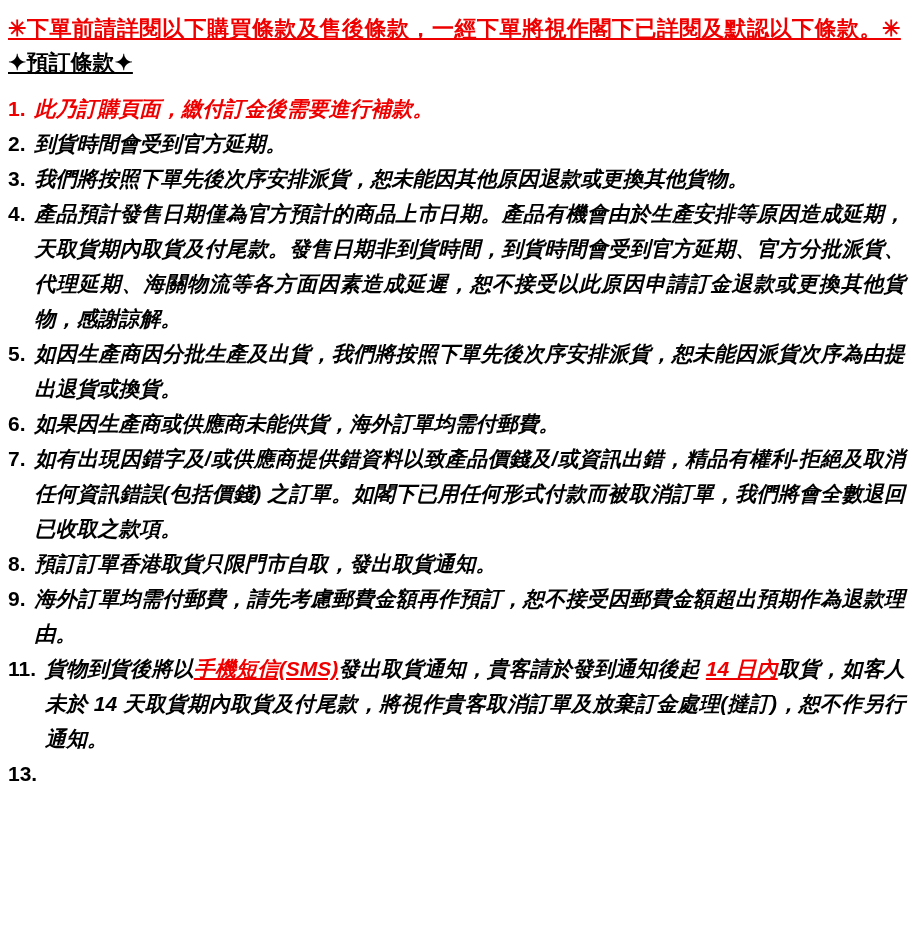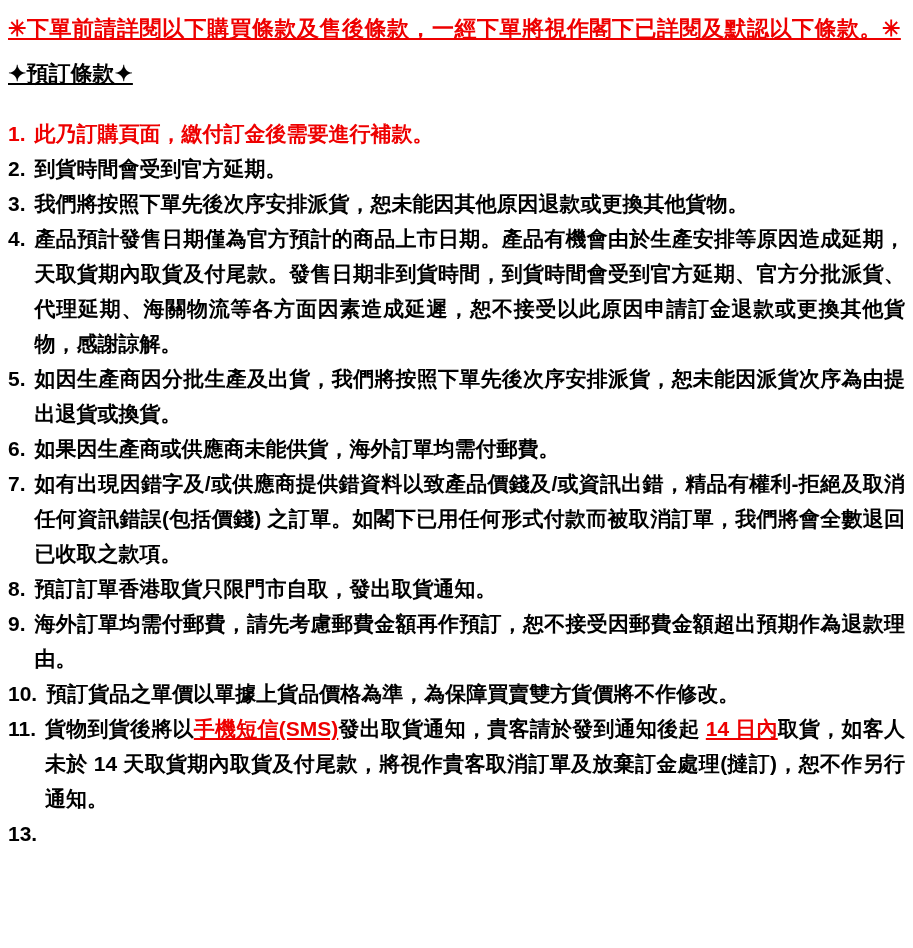--- a/index.html
+++ b/index.html
@@ -18,28 +18,28 @@
   }
   .page {
     padding: 13px 6px 0 8px;
     box-sizing: border-box;
   }
   .title {
     color: var(--accent-red, #ee0000);
     font-size: 22px;
     line-height: 31px;
     text-decoration: underline;
-    margin-bottom: 15px;
+    margin-bottom: 4px;
     letter-spacing: 0.5px;
   }
   .heading {
     color: var(--text-color, #000000);
     font-size: 22px;
     line-height: 30px;
-    margin-bottom: 27px;
+    margin-bottom: 13px;
   }
   .heading .heading-inner {
     text-decoration: underline;
   }
   .terms {
     margin: 0;
     padding: 0;
   }
   .term-row {
     display: flex;
@@ -49,20 +49,21 @@
   }
   .term-num {
     flex: 0 0 auto;
     padding-right: 9px;
     white-space: nowrap;
   }
   .term-text {
     flex: 1 1 auto;
     text-align: justify;
     padding-right: 2px;
+    font-style: italic;
   }
   .row-red { color: var(--accent-red, #ee0000); }
   .seg-plain { }
   .seg-red { color: var(--accent-red, #ee0000); }
   .seg-red-u {
     color: var(--accent-red, #ee0000);
     text-decoration: underline;
   }
 </style>
 </head>
@@ -106,24 +107,20 @@
       </div>
       <div class="term-row">
         <span class="term-num">8.</span>
         <span class="term-text"><span class="seg-plain">預訂訂單香港取貨只限門市自取，發出取貨通知。</span></span>
       </div>
       <div class="term-row">
         <span class="term-num">9.</span>
         <span class="term-text"><span class="seg-plain">海外訂單均需付郵費，請先考慮郵費金額再作預訂，恕不接受因郵費金額超出預期作為退款理由。</span></span>
       </div>
       <div class="term-row">
-        <span class="term-num">10.</span>
-        <span class="term-text"><span class="seg-plain">預訂貨品之單價以單據上貨品價格為準，為保障買賣雙方貨價將不作修改。</span></span>
-      </div>
-      <div class="term-row">
         <span class="term-num">11.</span>
         <span class="term-text"><span class="seg-plain">貨物到貨後將以</span><span class="seg-red-u">手機短信(SMS)</span><span class="seg-plain">發出取貨通知，貴客請於發到通知後起 </span><span class="seg-red-u">14 日內</span><span class="seg-plain">取貨，如客人未於 14 天取貨期內取貨及付尾款，將視作貴客取消訂單及放棄訂金處理(撻訂)，恕不作另行通知。</span></span>
       </div>
       <div class="term-row">
         <span class="term-num">13.</span>
         <span class="term-text"></span>
       </div>
     </div>
 </div>
 

